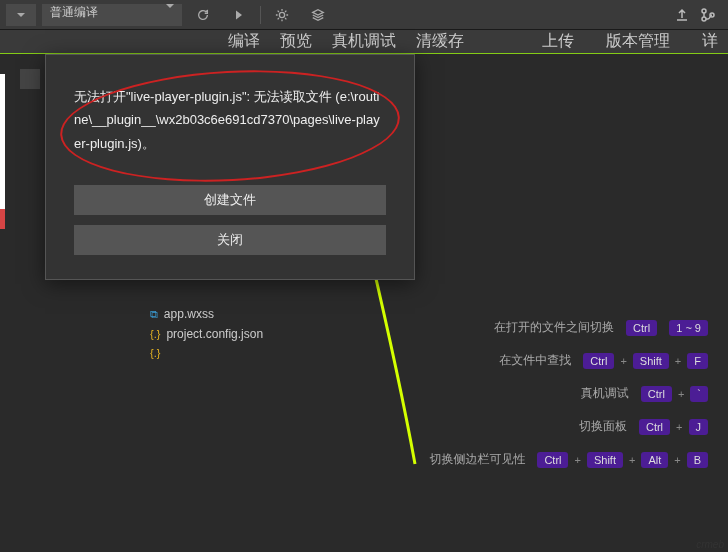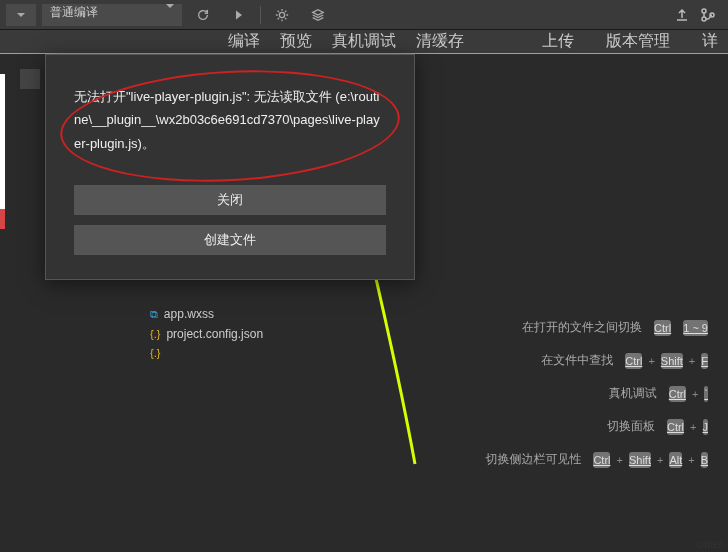--- a/index.html
+++ b/index.html
@@ -133,26 +133,25 @@
       align-items: flex-end;
     }
     .shortcut-row {
       display: flex;
       align-items: center;
       gap: 12px;
     }
     .shortcut-label { color: #aaa; }
     .shortcut-keys { display: flex; gap: 6px; align-items: center; }
     .key {
-      background: #737373;
+      background: #4c1d95;
       border-radius: 3px;
-      padding: 2px 0;
+      padding: 2px 7px;
       font-size: 11px;
       color: #ddd;
-      text-decoration: underline;
     }
     .key-plus { color: #888; font-size: 11px; }
     .dialog {
       position: absolute;
       left: 45px;
       top: 0px;
       width: 370px;
       background: #333;
       border: 1px solid #555;
       box-shadow: 0 4px 20px rgba(0,0,0,0.5);
@@ -292,22 +291,22 @@
   <div class="tab-bar"></div>
   <div class="left-edge"></div>
   <div class="left-edge-red"></div>
 
   <div class="dialog">
     <div class="dialog-body">
       <div class="dialog-ellipse"></div>
       <div class="dialog-message">无法打开"live-player-plugin.js": 无法读取文件 (e:\routine\__plugin__\wx2b03c6e691cd7370\pages\live-player-plugin.js)。</div>
     </div>
     <div class="dialog-buttons">
+      <button class="dialog-btn">创建文件</button>
       <button class="dialog-btn">关闭</button>
-      <button class="dialog-btn">创建文件</button>
     </div>
   </div>
 
   <svg class="arrow" width="130" height="320">
     <defs>
       <marker id="arrowhead" markerWidth="10" markerHeight="10" refX="2" refY="5" orient="auto">
         <path d="M0,5 L10,0 L7,5 L10,10 Z" fill="#d4ff00"></path>
       </marker>
     </defs>
     <path d="M 80 310 Q 60 200 15 15" stroke="#d4ff00" stroke-width="3" fill="none" marker-end="url(#arrowhead)"></path>

